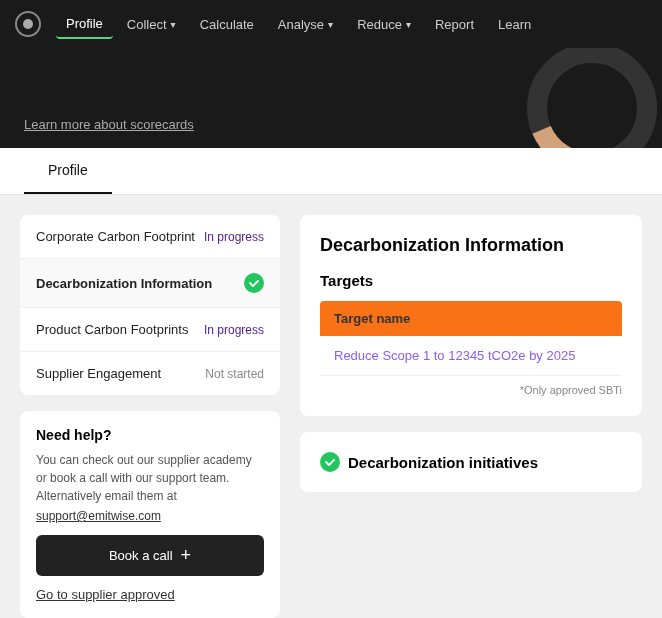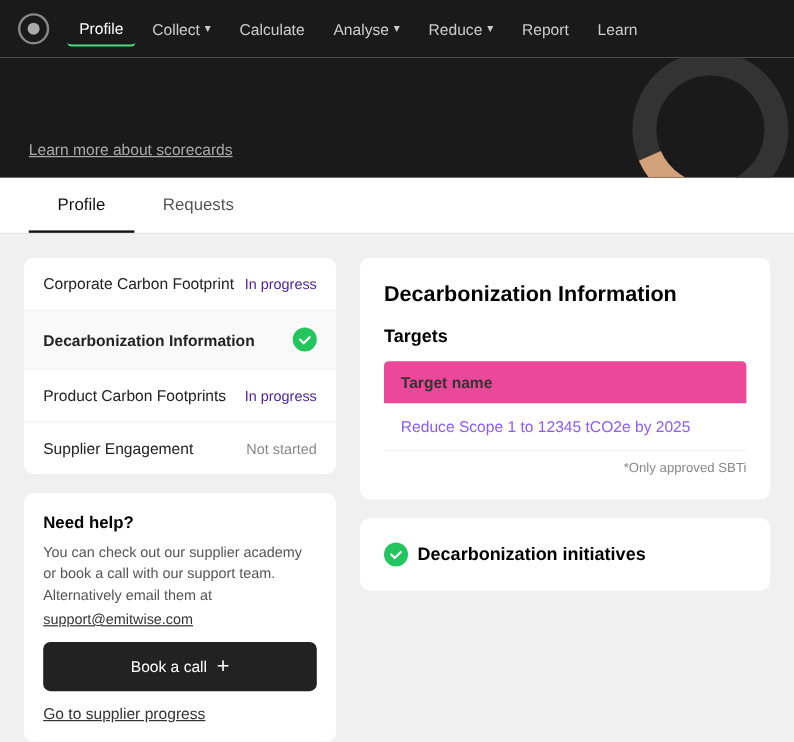--- a/index.html
+++ b/index.html
@@ -47,21 +47,21 @@
     .help-email { font-size: 12px; color: #333; text-decoration: underline; cursor: pointer; display: block; margin-bottom: 12px; }
     .book-call-btn { background: #222; color: #fff; border: none; border-radius: 6px; padding: 10px 16px; font-size: 13px; cursor: pointer; display: flex; align-items: center; gap: 8px; width: 100%; justify-content: center; margin-bottom: 10px; }
     .book-call-btn .plus { font-size: 18px; font-weight: 300; }
     .academy-link { font-size: 13px; color: #333; text-decoration: underline; cursor: pointer; }
 
     
     .right-panel { flex: 1; }
     .right-card { background: #fff; border-radius: 8px; padding: 20px; margin-bottom: 16px; }
     .right-card-title { font-size: 18px; font-weight: 600; margin-bottom: 16px; }
     .section-title { font-size: 15px; font-weight: 600; margin-bottom: 12px; }
-    .table-header { background: #ec4899; padding: 10px 14px; font-size: 13px; font-weight: 600; color: #333; border-radius: 4px 4px 0 0; }
+    .table-header { background: #f97316; padding: 10px 14px; font-size: 13px; font-weight: 600; color: #333; border-radius: 4px 4px 0 0; }
     .table-row-item { padding: 12px 14px; font-size: 13px; color: #8b5cf6; border-bottom: 1px solid #f0f0f0; }
     .table-footnote { font-size: 11px; color: #888; padding: 8px 0 0; text-align: right; }
 
     
     .initiatives-title { font-size: 15px; font-weight: 600; display: flex; align-items: center; gap: 8px; }
     .init-check { width: 20px; height: 20px; background: #22c55e; border-radius: 50%; display: inline-flex; align-items: center; justify-content: center; }
     .init-check svg { width: 12px; height: 12px; }
   </style>
 </head>
 <body>
@@ -105,21 +105,20 @@
   <div class="hero-donut">
     <svg width="140" height="140" viewBox="0 0 140 140">
       <circle cx="70" cy="70" r="55" fill="none" stroke="#333" stroke-width="20"></circle>
       <circle cx="70" cy="70" r="55" fill="none" stroke="#d4a27a" stroke-width="20" stroke-dasharray="90 256" stroke-dashoffset="-60"></circle>
     </svg>
   </div>
 </div>
 
 <div class="tabs-bar">
   <div class="tab active">Profile</div>
-  <div class="tab">Requests</div>
 </div>
 
 <div class="main">
 
   <div class="left-panel">
     <div class="sidebar-card">
 
       <div class="sidebar-item">
         <span class="sidebar-item-label">Corporate Carbon Footprint</span>
         <span class="sidebar-status status-in-progress">In progress</span>
@@ -146,21 +145,21 @@
     </div>
 
     <div class="help-box">
       <div class="help-title">Need help?</div>
       <p class="help-text">You can check out our supplier academy or book a call with our support team. Alternatively email them at</p>
       <a class="help-email">support@emitwise.com</a>
       <button class="book-call-btn">
         <span>Book a call</span>
         <span class="plus">+</span>
       </button>
-      <a class="academy-link">Go to supplier progress</a>
+      <a class="academy-link">Go to supplier approved</a>
     </div>
   </div>
 
   <div class="right-panel">
     <div class="right-card">
       <div class="right-card-title">Decarbonization Information</div>
 
       <div class="section-title">Targets</div>
 
       <div class="table-header">Target name</div>

